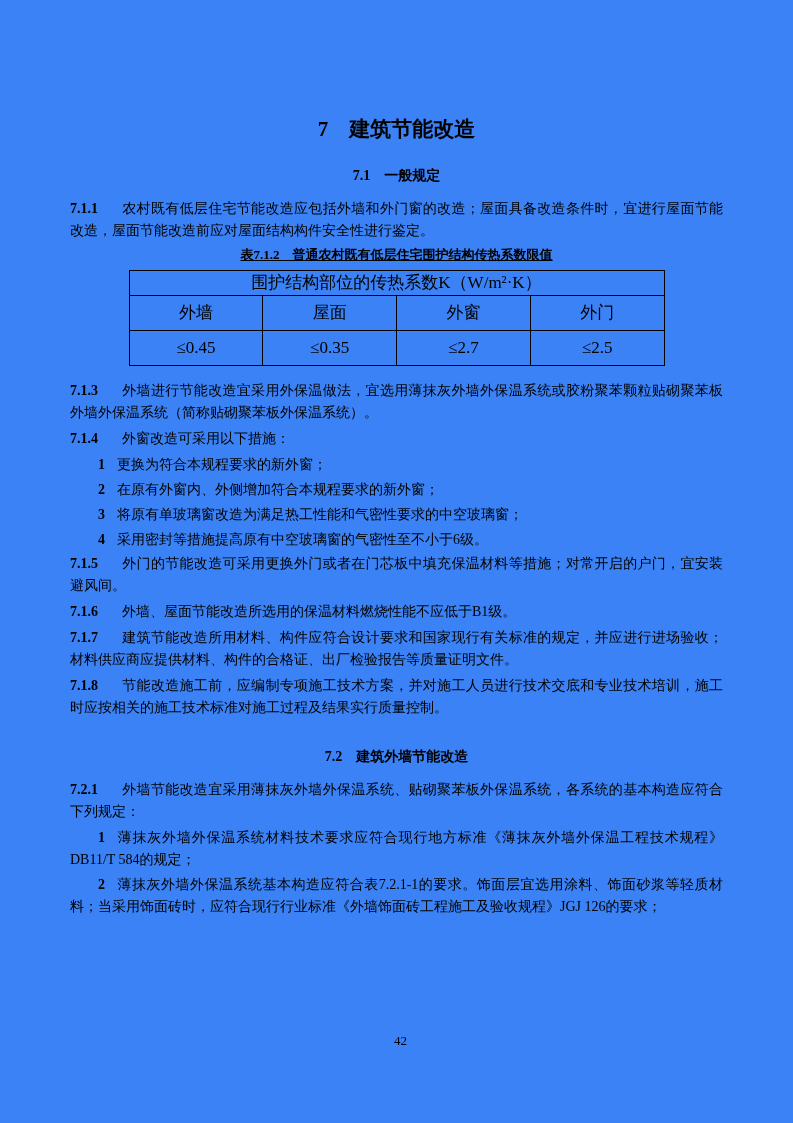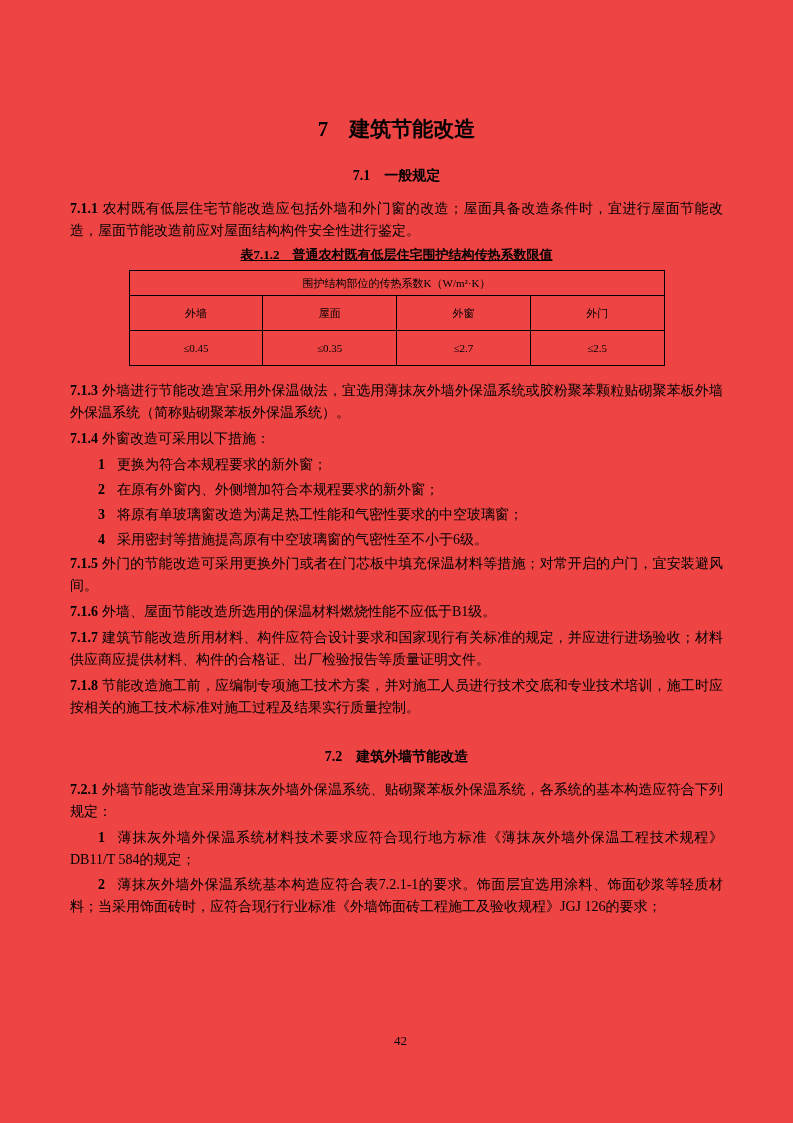--- a/index.html
+++ b/index.html
@@ -1,21 +1,21 @@
 <!DOCTYPE html>
 <html><head>
 <meta charset="utf-8">
 <style>
   * { box-sizing: border-box; }
   html, body { margin: 0; padding: 0; background: #ffffff; }
   .page {
     width: 793px;
     height: 1123px;
     margin: 0 auto;
-    background: #ef4444;
+    background: #3b82f6;
     position: relative;
     padding: 116px 70px 0 70px;
     font-family: "Liberation Serif", "DejaVu Serif", serif;
     font-size: 14px;
     line-height: 22px;
     color: #000000;
     overflow: hidden;
   }
   .chapter-title {
     font-size: 21px;
@@ -29,41 +29,41 @@
     line-height: 20px;
     font-weight: bold;
     text-align: center;
     margin: 10px 0 12px 0;
   }
   .section-heading.spaced-top { margin-top: 28px; }
   p.clause {
     margin: 0 0 4px 0;
     text-align: justify;
   }
-  p.clause .num { font-weight: bold; margin-right: 4px; }
+  p.clause .num { font-weight: bold; margin-right: 24px; }
   p.subitem {
     margin: 3px 0 2px 0;
     text-align: justify;
     text-indent: 2em;
   }
   p.subitem .num { font-weight: bold; margin-right: 12px; }
   .table-wrap { margin: 3px 0 14px 0; }
   .table-caption {
     text-align: center;
     font-weight: bold;
     font-size: 13px;
     line-height: 18px;
     margin: 0 0 6px 0;
     text-decoration: underline;
   }
   table.k-table {
     border-collapse: collapse;
     margin: 0 auto;
     width: 536px;
-    font-size: 11px;
+    font-size: 17px;
     line-height: 16px;
   }
   table.k-table td {
     border: 1px solid #000000;
     text-align: center;
     vertical-align: middle;
   }
   table.k-table tr.t-head td { padding: 4px 6px; }
   table.k-table tr.t-parts td,
   table.k-table tr.t-values td { padding: 9px 6px; width: 25%; }

